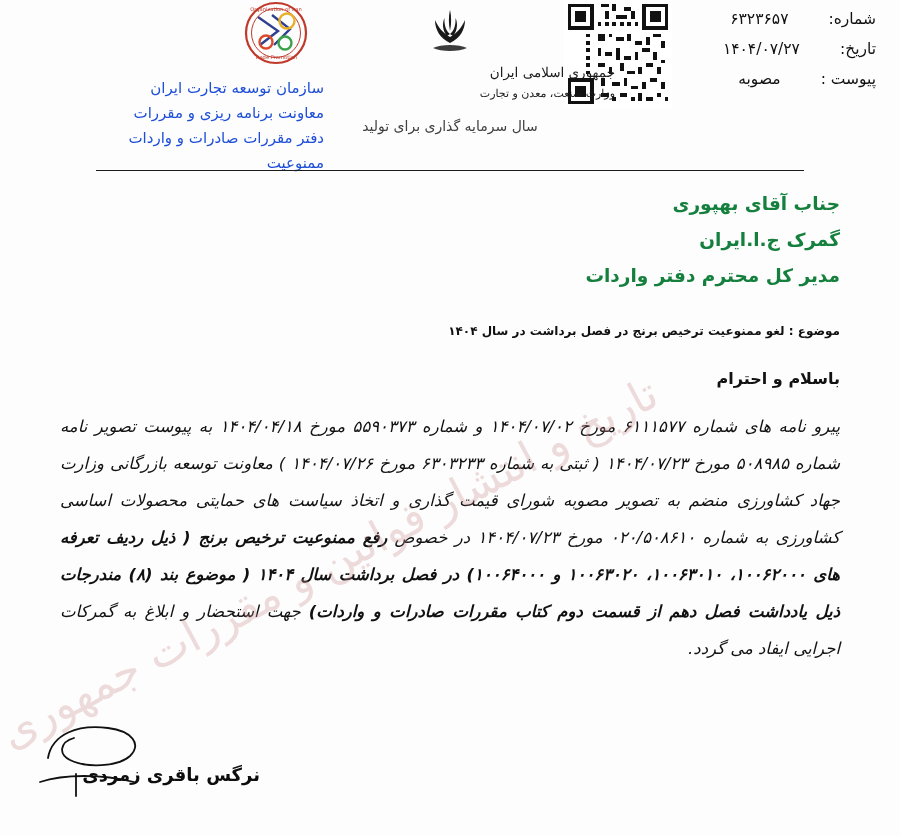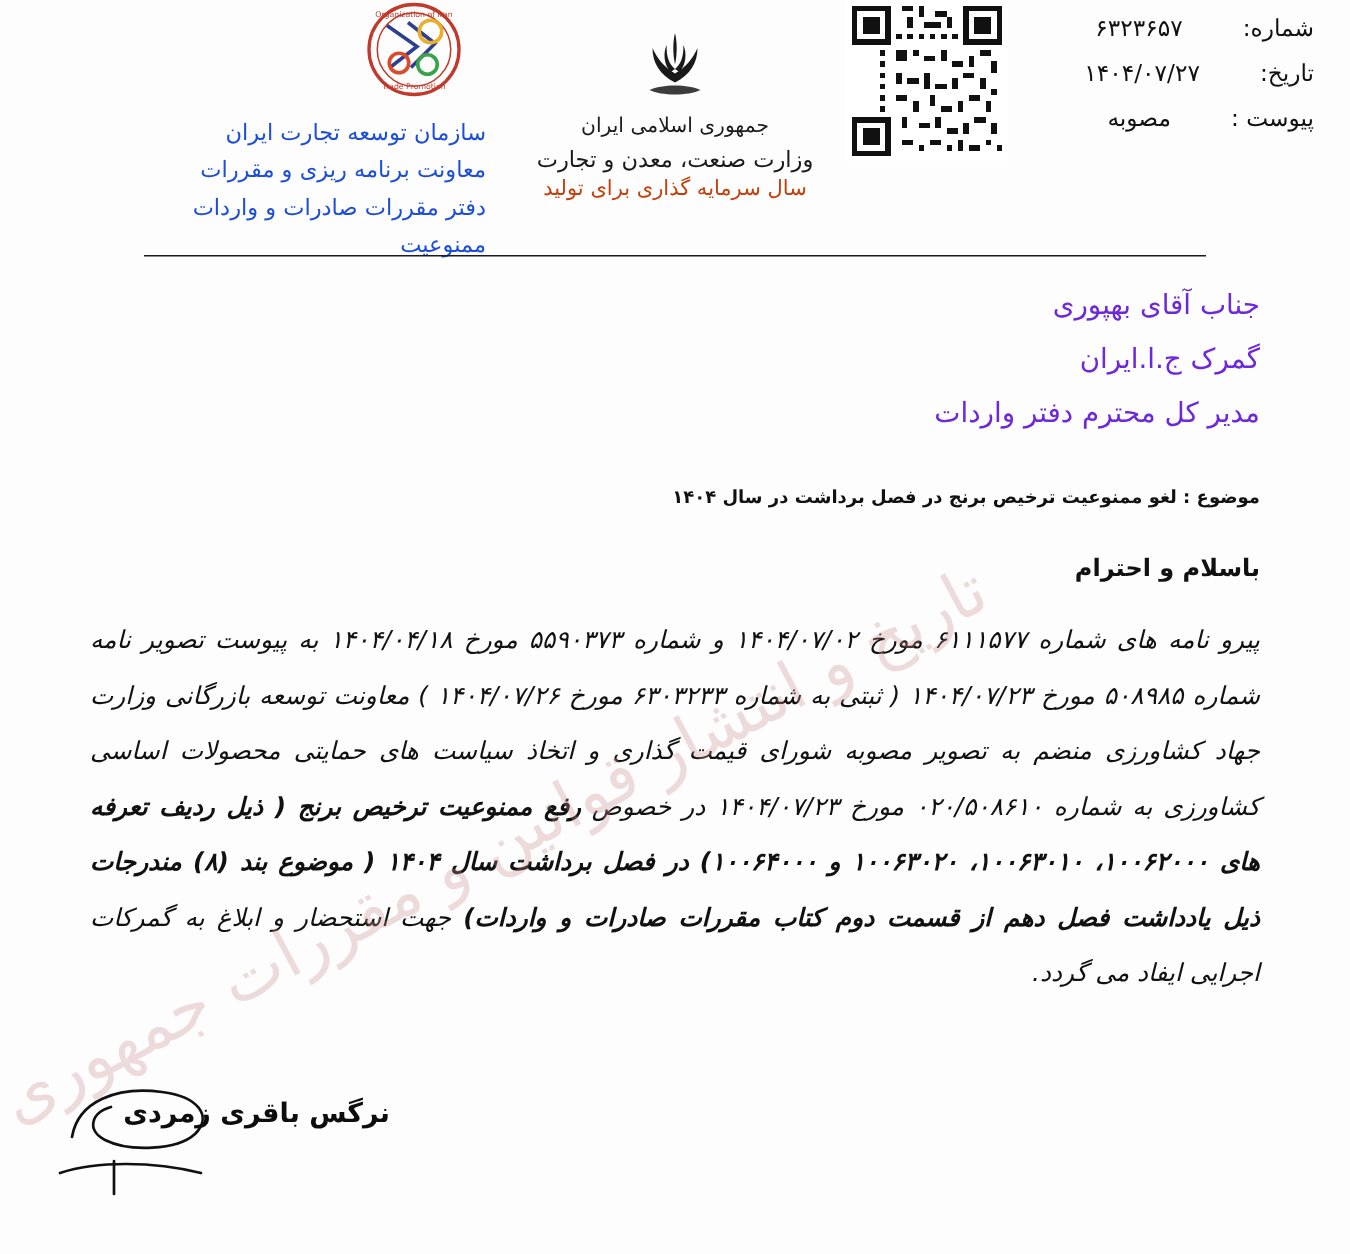--- a/index.html
+++ b/index.html
@@ -61,50 +61,50 @@
     background: #fff;
   }
   .qr svg { display: block; }
 
   
   .center-block {
     position: absolute;
     top: 4px;
     left: 0;
     right: 0;
-    margin: 12px auto;
+    margin: 0 auto;
     width: 330px;
-    text-align: center;
+    text-align: right;
   }
   .emblem {
     width: 54px;
     height: 56px;
     margin: 0 auto 2px auto;
     position: relative;
   }
   .ministry-line1 {
     font-size: 13.5px;
     color: #1a1a1a;
     line-height: 20px;
     font-family: "DejaVu Serif", "Liberation Serif", serif;
   }
   .ministry-line2 {
-    font-size: 15px;
+    font-size: 11px;
     color: #1a1a1a;
     line-height: 24px;
     font-family: "DejaVu Serif", "Liberation Serif", serif;
   }
   .invest-slogan {
     position: absolute;
     top: 118px;
     left: 0;
     right: 0;
     text-align: center;
     font-size: 14px;
-    color: #c2410c;
+    color: #404040;
     letter-spacing: .2px;
   }
 
   
   .org {
     position: absolute;
     top: 0px;
     left: 24px;
     width: 300px;
     text-align: left;
@@ -138,23 +138,23 @@
   .body {
     position: absolute;
     top: 186px;
     left: 60px;
     right: 60px;
     direction: rtl;
     text-align: right;
   }
   .addressee {
     font-size: 18.5px;
-    font-weight: normal;
+    font-weight: bold;
     line-height: 36px;
-    color: #6d28d9;
+    color: #15803d;
     margin-bottom: 14px;
   }
   .subject {
     font-size: 12px;
     font-weight: bold;
     line-height: 30px;
     margin-top: 22px;
     margin-bottom: 18px;
   }
   .salutation {
@@ -176,21 +176,21 @@
   
   .sign-wrap {
     position: absolute;
     top: 700px;
     right: 0;
     left: 0;
     height: 130px;
   }
   .sign-name {
     position: absolute;
-    top: 32px;
+    top: 64px;
     right: 640px;
     font-size: 18px;
     font-weight: bold;
     color: #0d0d0d;
     direction: rtl;
   }
   .sign-mark {
     position: absolute;
     top: 12px;
     right: 740px;

